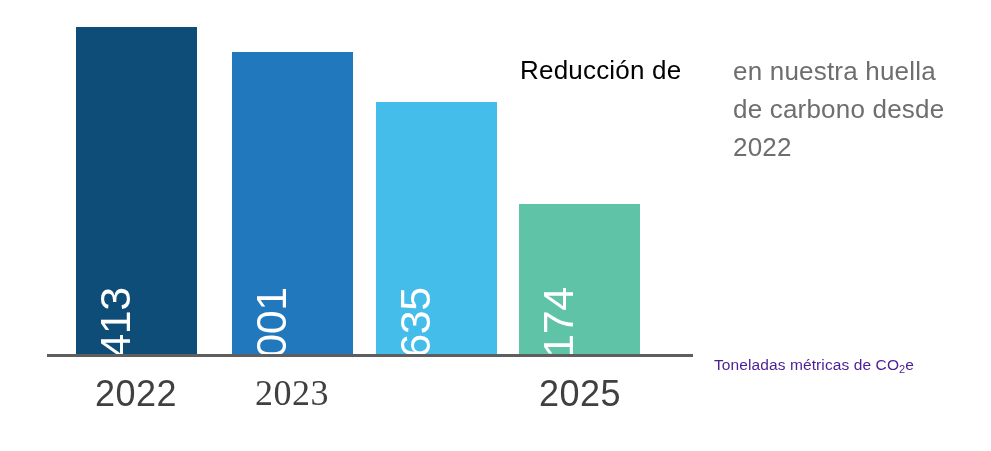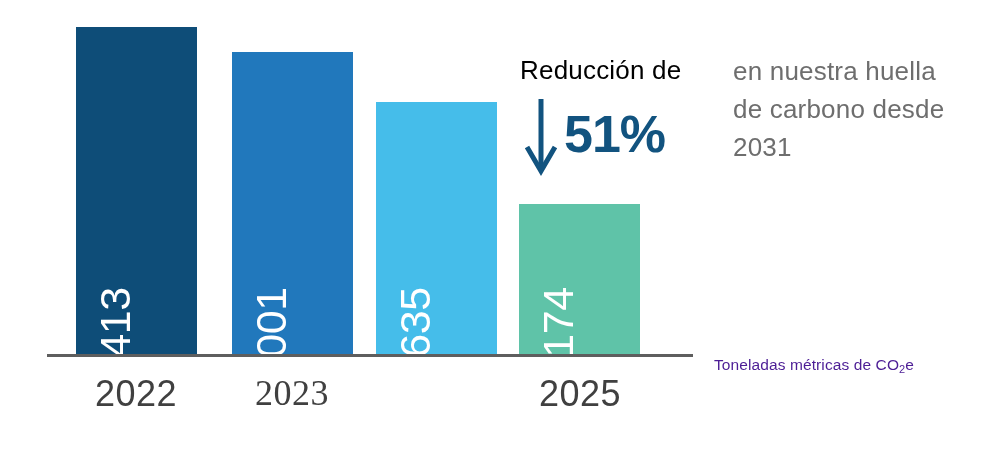--- a/index.html
+++ b/index.html
@@ -173,23 +173,16 @@
     <div class="x-label xl-1">2022</div>
     <div class="x-label xl-2">2023</div>
     <div class="x-label xl-4">2025</div>
 
     <div class="axis-caption"><span>Toneladas métricas de CO</span><sub>2</sub><span>e</span></div>
 
   </div>
 
   <div class="callout-lead">Reducción de</div>
 
-  <div class="callout-figure">
-    <svg class="arrow-icon" viewBox="0 0 34 80" aria-hidden="true">
-      <line x1="17" y1="2" x2="17" y2="70" stroke="#12537F" stroke-width="5"></line>
-      <polyline points="3,50 17,74 31,50" fill="none" stroke="#12537F" stroke-width="5" stroke-linecap="butt" stroke-linejoin="miter"></polyline>
-    </svg>
-    <span class="callout-pct">51%</span>
-  </div>
 
-  <div class="callout-tail">en nuestra huella de carbono desde 2031</div>
+  <div class="callout-tail">en nuestra huella de carbono desde 2022</div>
 
 </div>
 
 </body></html>

